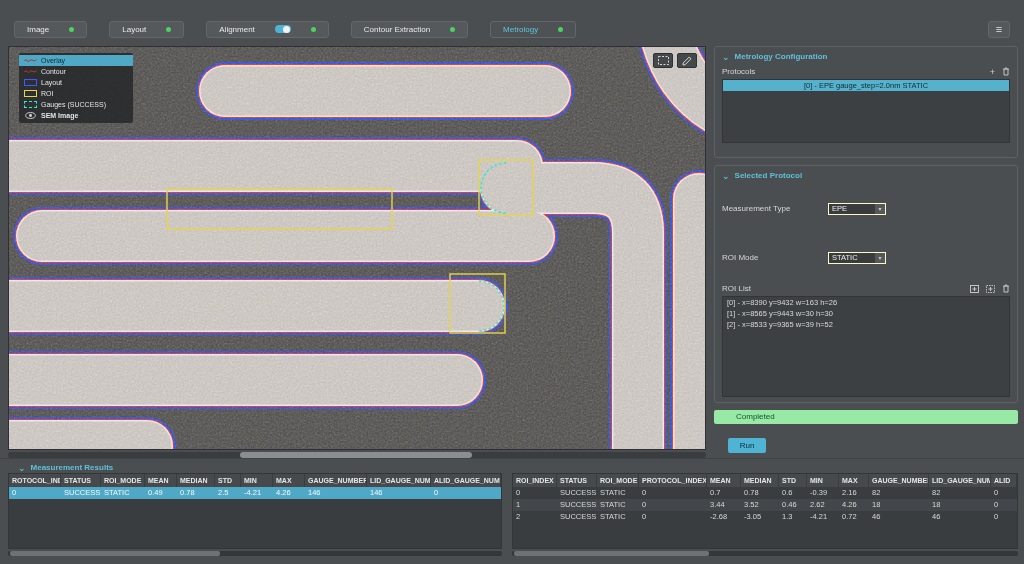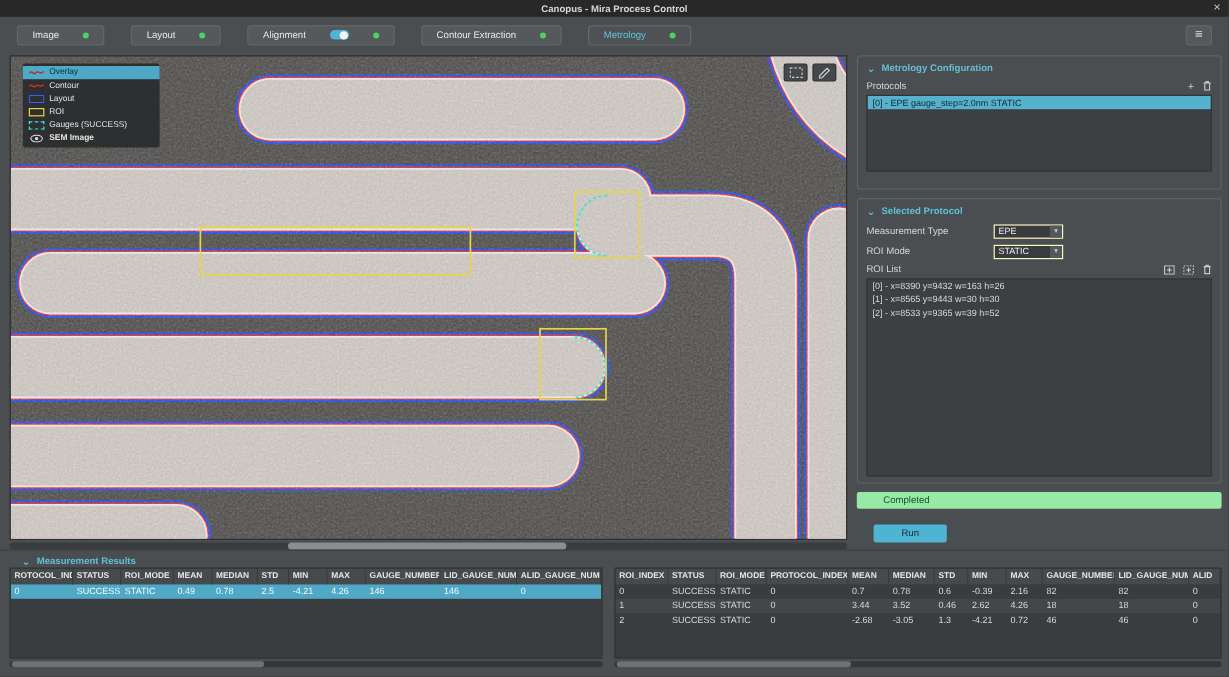--- a/index.html
+++ b/index.html
@@ -42,30 +42,30 @@
   .group.protocol{flex:1;margin-bottom:7px;}
   .sec-head{display:flex;align-items:center;gap:5px;font-size:8px;font-weight:bold;color:#5fc0d8;margin-bottom:4px;}
   .chev{font-size:9px;color:#5fc0d8;line-height:8px;}
   .row-label{display:flex;align-items:center;font-size:8px;color:#d6d6d6;margin:2px 0 3px 0;}
   .icons{margin-left:auto;display:flex;gap:7px;align-items:center;}
   .icon-btn{background:none;border:none;color:#cfcfcf;font-size:9px;line-height:8px;cursor:pointer;display:flex;align-items:center;}
   .listbox{background:#3d4042;border:1px solid #323436;overflow:hidden;font-size:7.5px;}
   .listbox.protocols{height:64px;}
   .listbox.rois{flex:1;}
   .list-item{height:11px;line-height:11px;padding:0 4px;white-space:nowrap;color:#d9d9d9;cursor:pointer;}
-  .list-item.selected{background:#55b1cc;color:#0d2c36;}
-  .field{display:flex;align-items:center;margin:2px 0;font-size:8px;height:13px;}
+  .list-item.selected{background:#55b1cc;color:#0d2c36;text-align:center;}
+  .field{display:flex;align-items:center;margin:18px 0;font-size:8px;height:13px;}
   .field .flabel{width:106px;color:#d6d6d6;}
   .control{width:58px;height:12px;background:#393c3e;border:1px solid #fef9c3;display:flex;align-items:center;padding:0 0 0 3px;font-size:7.5px;color:#eeeeee;cursor:pointer;}
   .control .val{flex:1;overflow:hidden;white-space:nowrap;}
   .control .arrow{width:10px;height:100%;background:#54585a;color:#c8c8c8;font-size:6px;display:flex;align-items:center;justify-content:center;flex:none;}
   input.control-input{width:58px;height:12px;background:#393c3e;border:1px solid #2b2d2f;color:#eeeeee;font-size:7.5px;padding:0 3px;outline:none;}
   .status-bar{height:14px;background:#98e8a6;border-radius:2px;color:#14552a;font-size:8px;line-height:14px;padding:0 22px;margin-bottom:10px;flex:none;}
   .run-row{height:16px;flex:none;}
-  .run-btn{width:61px;height:15px;background:#4fb3d4;border:none;border-radius:2px;font-size:8px;color:#0d2c36;cursor:pointer;margin-left:14px;}
+  .run-btn{width:38px;height:15px;background:#4fb3d4;border:none;border-radius:2px;font-size:8px;color:#0d2c36;cursor:pointer;margin-left:14px;}
 
   
   .results{position:absolute;left:0;top:458px;width:1024px;height:106px;border-top:1px solid #3f4244;}
   .results .sec-head{margin:4px 0 0 18px;}
   .rtable{position:absolute;top:14px;background:#3a3d3f;border:1px solid #333638;overflow:hidden;}
   .rtable.left{left:8px;width:494px;height:76px;}
   .rtable.right{left:512px;width:506px;height:76px;}
   .thead{display:grid;height:13px;background:#474a4c;}
   .trow{display:grid;height:12px;}
   .trow.alt{background:#43464a;}
@@ -81,24 +81,20 @@
   .tscroll.right{left:512px;width:506px;}
   .tscroll .thumb{position:absolute;left:2px;top:0;height:5px;border-radius:2px;background:#6e7274;cursor:pointer;}
   .tscroll.left .thumb{width:210px;}
   .tscroll.right .thumb{width:195px;}
 </style>
 </head>
 <body>
 
 <div class="window">
 
-  <div class="titlebar">
-    <span class="title">Canopus - Mira Process Control</span>
-    <span class="close">×</span>
-  </div>
 
   <div class="toolbar">
     <button class="tab">
       <span>Image</span>
       <span class="dot"></span>
     </button>
     <button class="tab">
       <span>Layout</span>
       <span class="dot"></span>
     </button>

